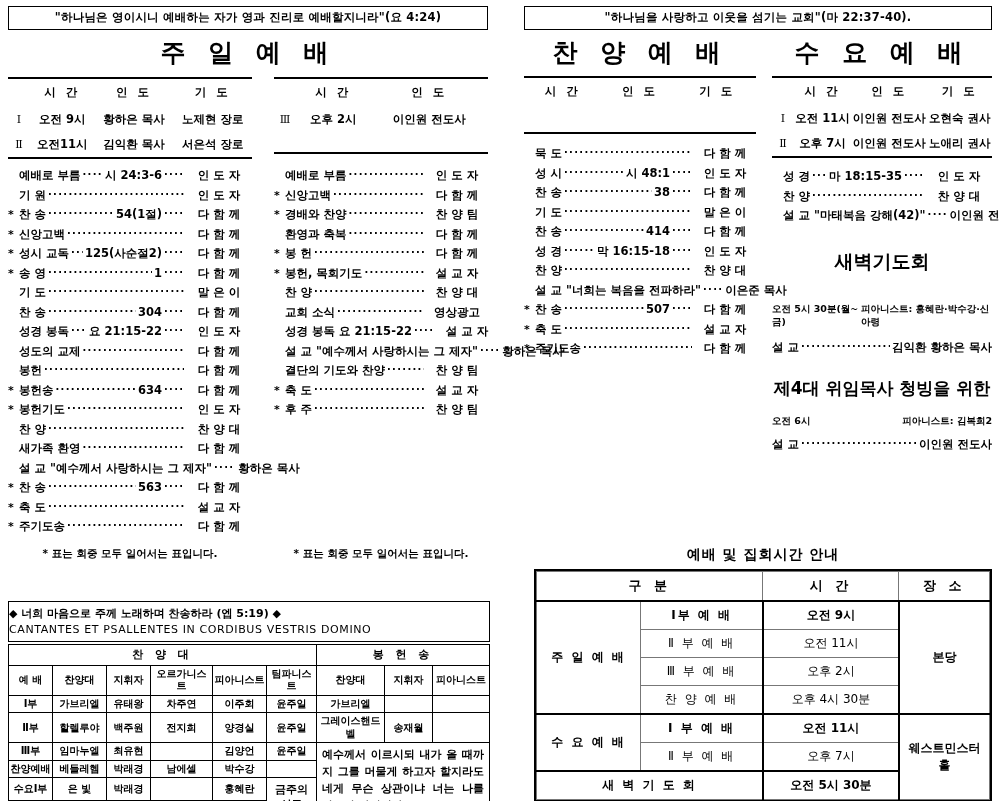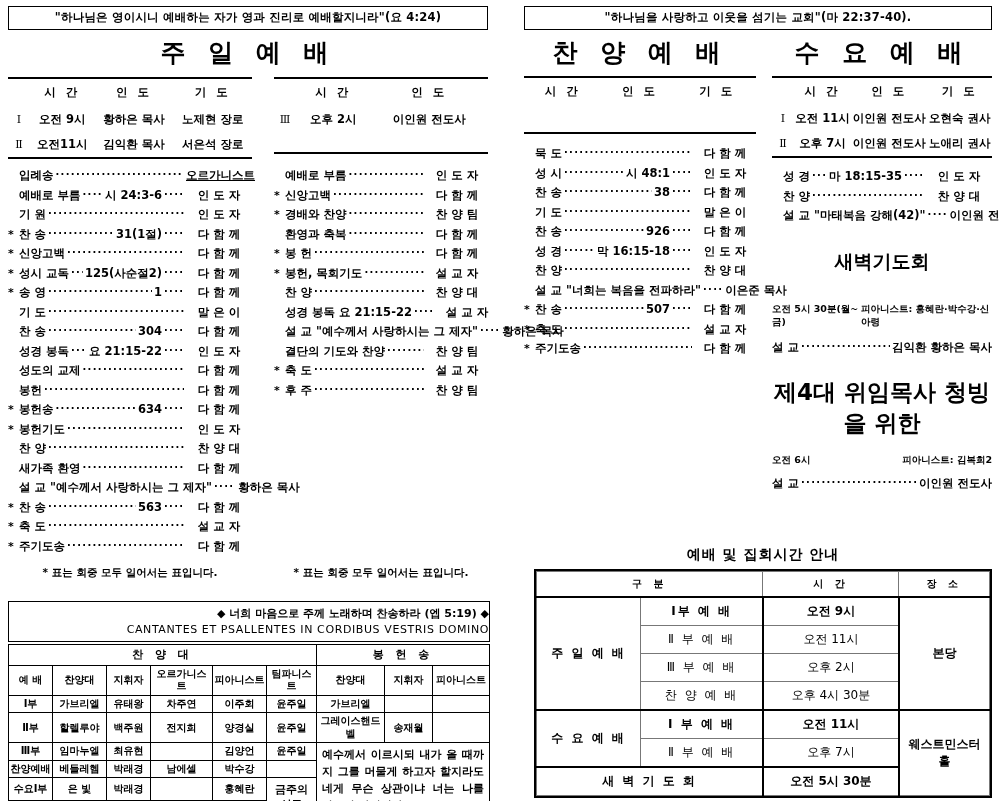--- a/index.html
+++ b/index.html
@@ -72,39 +72,39 @@
 
   .footnote { font-size: 10.5px; font-weight: bold; text-align: center; }
 
   
   table.grid { border-collapse: collapse; width: 100%; font-size: 10px; }
   table.grid td, table.grid th {
     border: 1px solid #000; text-align: center; font-weight: bold;
     padding: 2px 1px; line-height: 1.25;
   }
   .choir-banner {
-    border: 1.8px solid #000; text-align: right; padding: 4px 0 5px;
+    border: 1.8px solid #000; text-align: left; padding: 4px 0 5px;
   }
   .choir-banner .kr { font-weight: bold; font-size: 11px; }
   .choir-banner .lat { font-size: 11px; letter-spacing: .6px; margin-top: 2px; }
 
   
   table.sched { border-collapse: collapse; width: 100%; font-size: 12px; }
   table.sched td, table.sched th {
     border: 1px solid #777; text-align: center; padding: 5px 2px;
   }
-  table.sched .hdr { font-weight: bold; letter-spacing: 4px; font-size: 10px; border-bottom: 2px solid #000;}
+  table.sched .hdr { font-weight: bold; letter-spacing: 4px; font-size: 13px; border-bottom: 2px solid #000;}
   table.sched .grp { font-weight: bold; letter-spacing: 2px; font-size: 12px; }
   table.sched .hv { border-left: 2px solid #000; }
   table.sched .sec-top td { border-top: 2px solid #000; font-weight: bold; }
   .sched-title { text-align: center; font-weight: bold; font-size: 14px; letter-spacing: 1px; margin-bottom: 5px; }
   .sched-wrap { border: 2px solid #000; }
 
   .dawn-title { text-align: center; font-weight: bold; font-size: 19px; letter-spacing: 0px; }
-  .dawn-title.sm { font-size: 23px; line-height: 1.35; }
+  .dawn-title.sm { font-size: 17px; line-height: 1.35; }
   .mini { font-size: 9.5px; font-weight: bold; }
 </style>
 </head>
 <body>
 
 <div class="page">
 
   <div class="panel" style="left:8px; top:6px; width:480px;">
 
     <div class="verse-box">"하나님은 영이시니 예배하는 자가 영과 진리로 예배할지니라"(요 4:24)</div>
@@ -159,43 +159,37 @@
         </tbody>
           </table>
         <div class="rule-thick"></div>
       </div>
     </div>
 
     <div style="display:flex; gap:22px; margin-top:9px;">
       <div class="order" style="width:244px;">
           <div class="row">
             <span class="star"></span>
-            <span class="item">입례송</span>
-            <span class="lead"></span>
-            <span class="who u" style="width: 66px;">오르가니스트</span>
-          </div>
-          <div class="row">
-            <span class="star"></span>
             <span class="item">예배로 부름</span>
             <span class="lead"></span>
             <span class="ref">시 24:3-6</span>
             <span class="lead" style="flex: 0 0 20px;"></span>
             <span class="who" style="width: 66px;">인 도 자</span>
           </div>
           <div class="row">
             <span class="star"></span>
             <span class="item">기  원</span>
             <span class="lead"></span>
             <span class="who" style="width: 66px;">인 도 자</span>
           </div>
           <div class="row">
             <span class="star">*</span>
             <span class="item">찬  송</span>
             <span class="lead"></span>
-            <span class="ref">31(1절)</span>
+            <span class="ref">54(1절)</span>
             <span class="lead" style="flex: 0 0 20px;"></span>
             <span class="who" style="width: 66px;">다 함 께</span>
           </div>
           <div class="row">
             <span class="star">*</span>
             <span class="item">신앙고백</span>
             <span class="lead"></span>
             <span class="who" style="width: 66px;">다 함 께</span>
           </div>
           <div class="row">
@@ -338,20 +332,26 @@
             <span class="star">*</span>
             <span class="item">봉헌, 목회기도</span>
             <span class="lead"></span>
             <span class="who" style="width: 62px;">설 교 자</span>
           </div>
           <div class="row">
             <span class="star"></span>
             <span class="item">찬  양</span>
             <span class="lead"></span>
             <span class="who" style="width: 62px;">찬 양 대</span>
+          </div>
+          <div class="row">
+            <span class="star"></span>
+            <span class="item">교회 소식</span>
+            <span class="lead"></span>
+            <span class="who" style="width: 62px;">영상광고</span>
           </div>
           <div class="row">
             <span class="star"></span>
             <span class="item">성경 봉독</span>
             <span class="lead"></span>
             <span class="ref">요 21:15-22</span>
             <span class="lead" style="flex: 0 0 20px;"></span>
             <span class="who" style="width: 62px;">설 교 자</span>
           </div>
           <div class="row">
@@ -439,21 +439,21 @@
             <div class="row">
               <span class="star"></span>
               <span class="item">기  도</span>
               <span class="lead"></span>
               <span class="who" style="width: 62px;">말 은 이</span>
             </div>
             <div class="row">
               <span class="star"></span>
               <span class="item">찬  송</span>
               <span class="lead"></span>
-              <span class="ref">926</span>
+              <span class="ref">414</span>
               <span class="lead" style="flex: 0 0 20px;"></span>
               <span class="who" style="width: 62px;">다 함 께</span>
             </div>
             <div class="row">
               <span class="star"></span>
               <span class="item">성  경</span>
               <span class="lead"></span>
               <span class="ref">막 16:15-18</span>
               <span class="lead" style="flex: 0 0 20px;"></span>
               <span class="who" style="width: 62px;">인 도 자</span>

